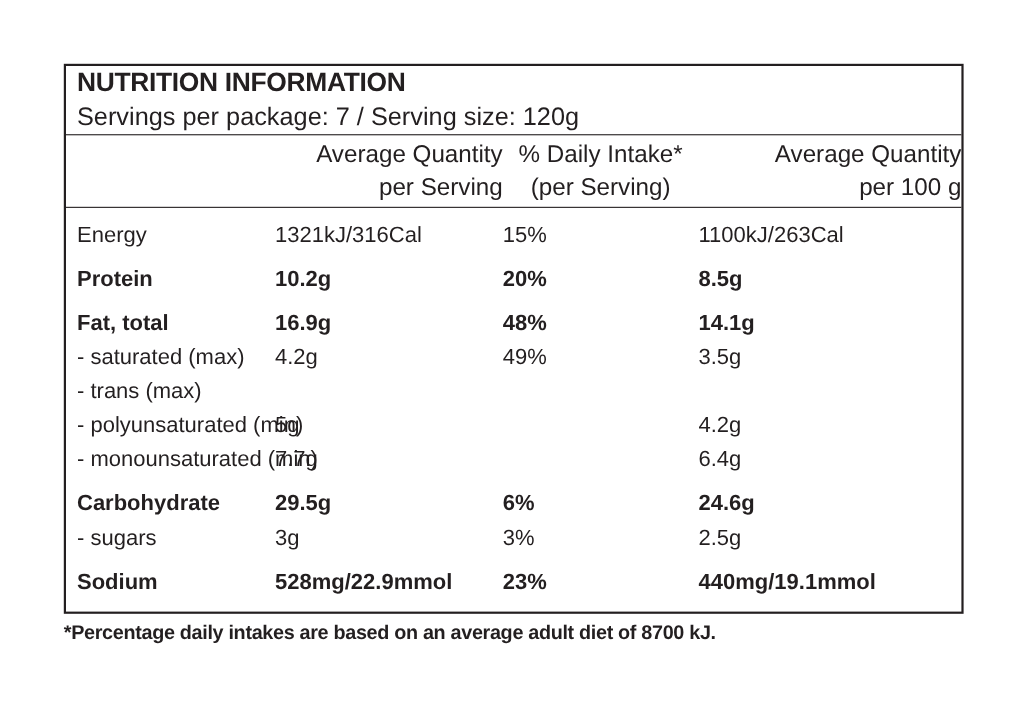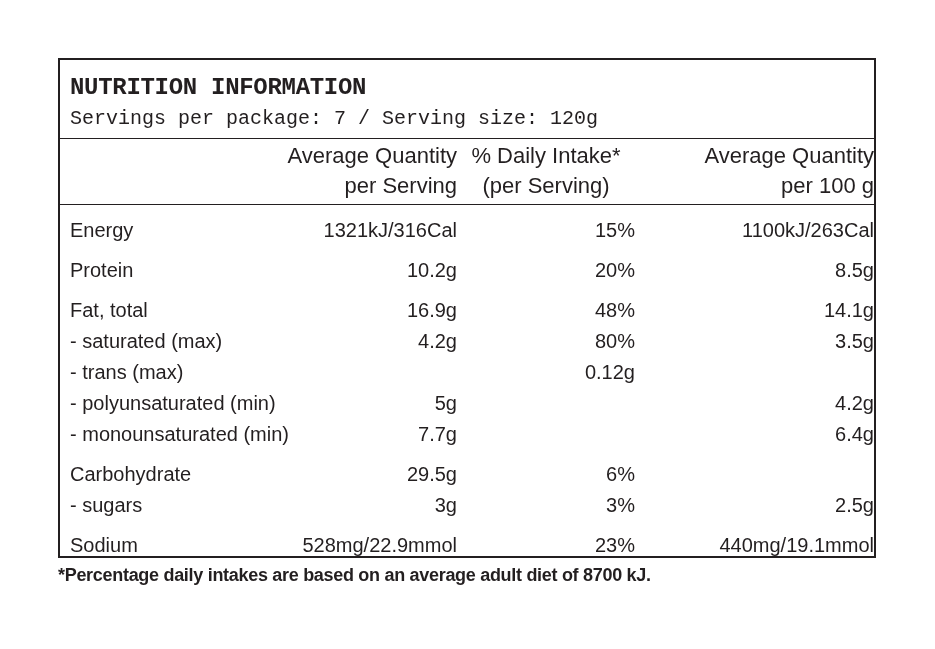--- a/index.html
+++ b/index.html
@@ -12,34 +12,33 @@
     overflow: hidden;
   }
   .panel {
     position: absolute;
     left: 58px; top: 58px;
     width: 818px; height: 500px;
     border: 2px solid #231f20;
     background: #ffffff;
   }
   .title-block {
-    height: 79px;
-    padding: 12px 10px 0 10px;
+    height: 63px;
+    padding: 0 10px 0 10px;
     border-bottom: 1.5px solid #231f20;
-    font-family: Liberation Mono, monospace;
   }
   .title {
     font-weight: bold;
     font-size: 24px;
     line-height: 31px;
     letter-spacing: -0.3px;
     white-space: nowrap;
   }
   .subtitle {
-    font-size: 20px;
+    font-size: 23px;
     line-height: 31px;
     white-space: nowrap;
   }
   .grid {
     display: grid;
     grid-template-columns: 180px 207px 178px 1fr;
     padding-left: 10px;
   }
   .hdr {
     height: 66px;
@@ -54,23 +53,24 @@
   .hc-100g    { grid-column: 4; text-align: right; }
   .body { padding-top: 10px; }
   .row {
     height: 31px;
     font-size: 20px;
     line-height: 31px;
   }
   .row.spaced {
     height: 40px;
     padding-top: 9px;
+    font-weight: bold;
   }
   .c-name { white-space: nowrap; text-align: left; }
-  .c-serv, .c-di, .c-100 { white-space: nowrap; text-align: right; }
+  .c-serv, .c-di, .c-100 { white-space: nowrap; }
   .footnote {
     position: absolute;
     left: 58px; top: 562px;
     font-weight: bold;
     font-size: 18px;
     line-height: 26px;
     letter-spacing: -0.3px;
     white-space: nowrap;
   }
 </style>
@@ -110,48 +110,48 @@
   <div class="grid row spaced">
     <span class="c-name">Fat, total</span>
     <span class="c-serv">16.9g</span>
     <span class="c-di">48%</span>
     <span class="c-100">14.1g</span>
   </div>
 
   <div class="grid row">
     <span class="c-name">- saturated (max)</span>
     <span class="c-serv">4.2g</span>
-    <span class="c-di">80%</span>
+    <span class="c-di">49%</span>
     <span class="c-100">3.5g</span>
   </div>
 
   <div class="grid row">
     <span class="c-name">- trans (max)</span>
     <span class="c-di"></span>
-    <span class="c-100">0.12g</span>
   </div>
 
   <div class="grid row">
     <span class="c-name">- polyunsaturated (min)</span>
     <span class="c-serv">5g</span>
     <span class="c-di"></span>
     <span class="c-100">4.2g</span>
   </div>
 
   <div class="grid row">
     <span class="c-name">- monounsaturated (min)</span>
     <span class="c-serv">7.7g</span>
     <span class="c-di"></span>
     <span class="c-100">6.4g</span>
   </div>
 
   <div class="grid row spaced">
     <span class="c-name">Carbohydrate</span>
     <span class="c-serv">29.5g</span>
     <span class="c-di">6%</span>
+    <span class="c-100">24.6g</span>
   </div>
 
   <div class="grid row">
     <span class="c-name">- sugars</span>
     <span class="c-serv">3g</span>
     <span class="c-di">3%</span>
     <span class="c-100">2.5g</span>
   </div>
 
   <div class="grid row spaced">

